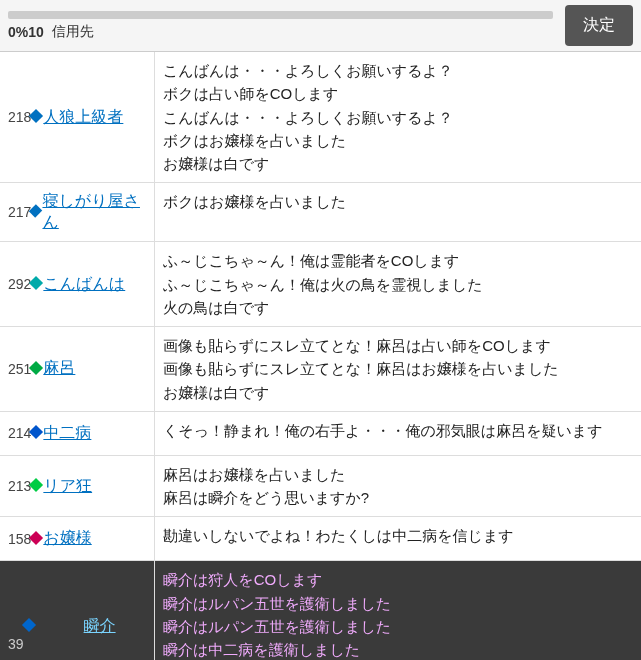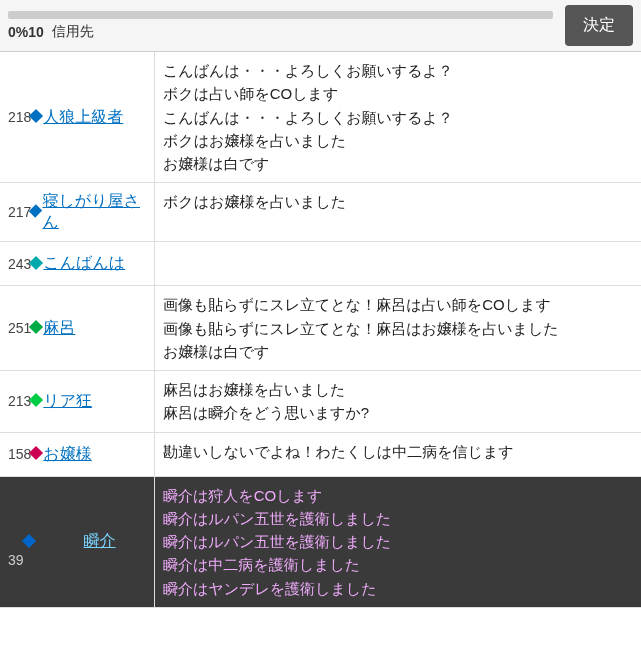--- a/index.html
+++ b/index.html
@@ -166,34 +166,45 @@
     <div class="row">
       <div class="cell-name">
         <span class="id-part">217</span>
         <span class="diamond" style="background: rgb(0, 112, 192);"></span>
         <a class="name-link" href="#">寝しがり屋さん</a>
       </div>
       <div class="cell-content" style="white-space: pre-line;">ボクはお嬢様を占いました</div>
     </div>
     <div class="row">
       <div class="cell-name">
-        <span class="id-part">243</span>
+        <span class="id-part">292</span>
         <span class="diamond" style="background: rgb(0, 170, 170);"></span>
         <a class="name-link" href="#">こんばんは</a>
       </div>
+      <div class="cell-content" style="white-space: pre-line;">ふ～じこちゃ～ん！俺は霊能者をCOします
+ふ～じこちゃ～ん！俺は火の鳥を霊視しました
+火の鳥は白です</div>
     </div>
     <div class="row">
       <div class="cell-name">
         <span class="id-part">251</span>
         <span class="diamond" style="background: rgb(0, 170, 68);"></span>
         <a class="name-link" href="#">麻呂</a>
       </div>
       <div class="cell-content" style="white-space: pre-line;">画像も貼らずにスレ立てとな！麻呂は占い師をCOします
 画像も貼らずにスレ立てとな！麻呂はお嬢様を占いました
 お嬢様は白です</div>
+    </div>
+    <div class="row">
+      <div class="cell-name">
+        <span class="id-part">214</span>
+        <span class="diamond" style="background: rgb(0, 85, 204);"></span>
+        <a class="name-link" href="#">中二病</a>
+      </div>
+      <div class="cell-content" style="white-space: pre-line;">くそっ！静まれ！俺の右手よ・・・俺の邪気眼は麻呂を疑います</div>
     </div>
     <div class="row">
       <div class="cell-name">
         <span class="id-part">213</span>
         <span class="diamond" style="background: rgb(0, 204, 68);"></span>
         <a class="name-link" href="#">リア狂</a>
       </div>
       <div class="cell-content" style="white-space: pre-line;">麻呂はお嬢様を占いました
 麻呂は瞬介をどう思いますか?</div>
     </div>

